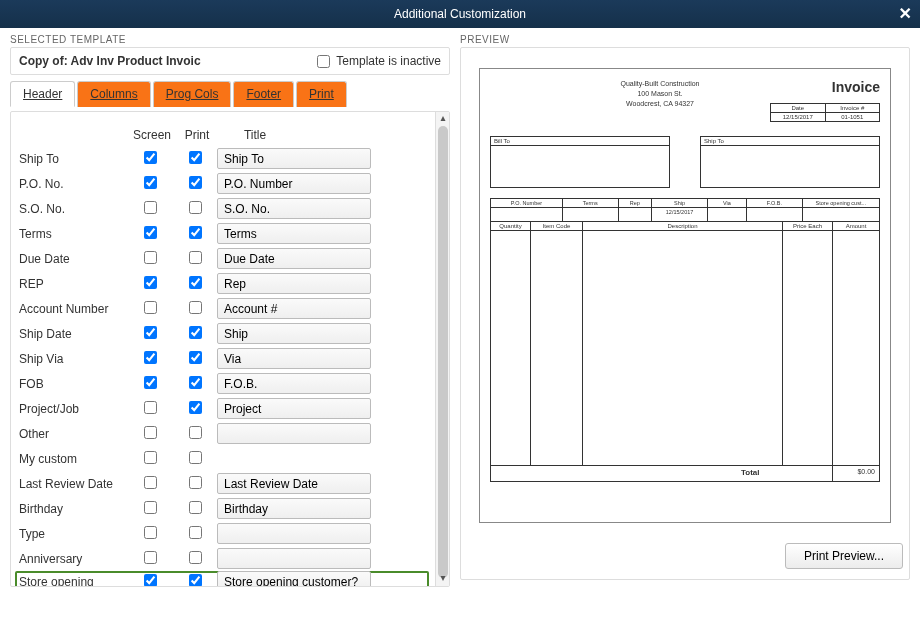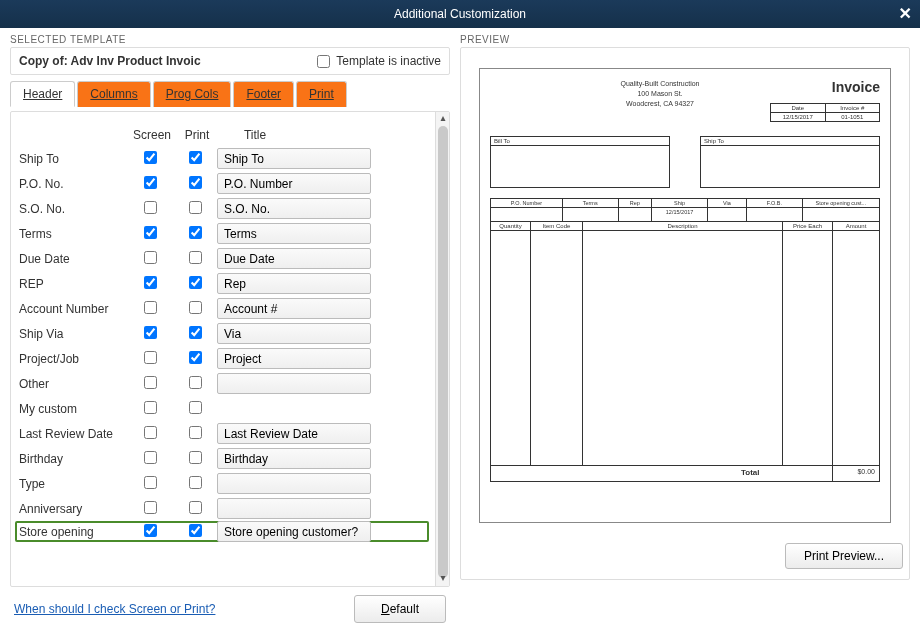--- a/index.html
+++ b/index.html
@@ -334,24 +334,36 @@
               <span class="row-check2"><input type="checkbox" checked="" style=""></span>
               <input class="title-input" value="Rep" style="">
             </div>
             <div class="row">
               <span class="row-label">Account Number</span>
               <span class="row-check"><input type="checkbox" style=""></span>
               <span class="row-check2"><input type="checkbox" style=""></span>
               <input class="title-input" value="Account #" style="">
             </div>
             <div class="row">
+              <span class="row-label">Ship Date</span>
+              <span class="row-check"><input type="checkbox" checked="" style=""></span>
+              <span class="row-check2"><input type="checkbox" checked="" style=""></span>
+              <input class="title-input" value="Ship" style="">
+            </div>
+            <div class="row">
               <span class="row-label">Ship Via</span>
               <span class="row-check"><input type="checkbox" checked="" style=""></span>
               <span class="row-check2"><input type="checkbox" checked="" style=""></span>
               <input class="title-input" value="Via" style="">
+            </div>
+            <div class="row">
+              <span class="row-label">FOB</span>
+              <span class="row-check"><input type="checkbox" checked="" style=""></span>
+              <span class="row-check2"><input type="checkbox" checked="" style=""></span>
+              <input class="title-input" value="F.O.B." style="">
             </div>
             <div class="row">
               <span class="row-label">Project/Job</span>
               <span class="row-check"><input type="checkbox" style=""></span>
               <span class="row-check2"><input type="checkbox" checked="" style=""></span>
               <input class="title-input" value="Project" style="">
             </div>
             <div class="row">
               <span class="row-label">Other</span>
               <span class="row-check"><input type="checkbox" style=""></span>
@@ -395,24 +407,20 @@
             </div>
           </div>
       </div>
       <div class="scrollbar">
         <span class="arrow">▴</span>
         <div class="thumb"></div>
         <span class="arrow" style="position:absolute;bottom:0;">▾</span>
       </div>
     </div>
 
-    <div class="footer-row">
-      <span class="link"><u>When should I check Screen or Print?</u></span>
-      <button class="btn btn-wide"><u>D</u><span id="default-rest">efault</span></button>
-    </div>
   </div>
 
   <div class="right">
     <div class="section-label">PREVIEW</div>
     <div class="preview-box">
       <div class="preview-paper">
         <div class="pv-head">
           <div class="pv-company">
             <div>Quality-Built Construction</div>
             <div>100 Mason St.</div>

